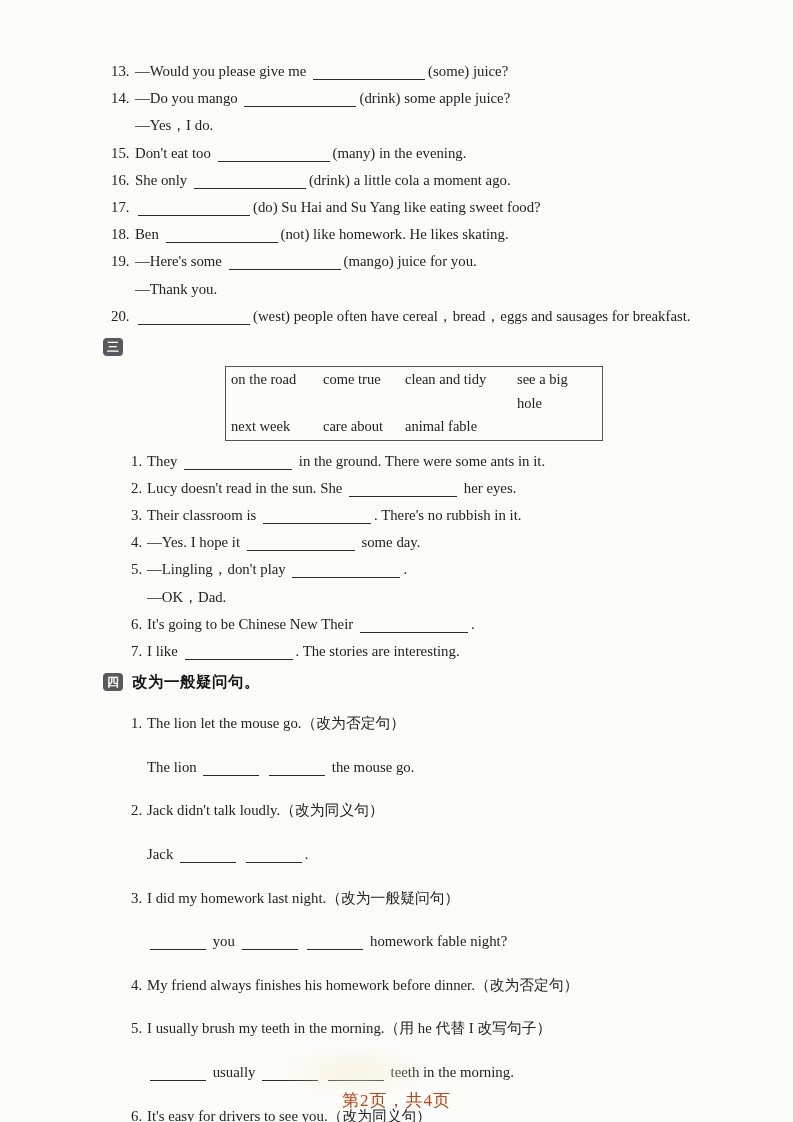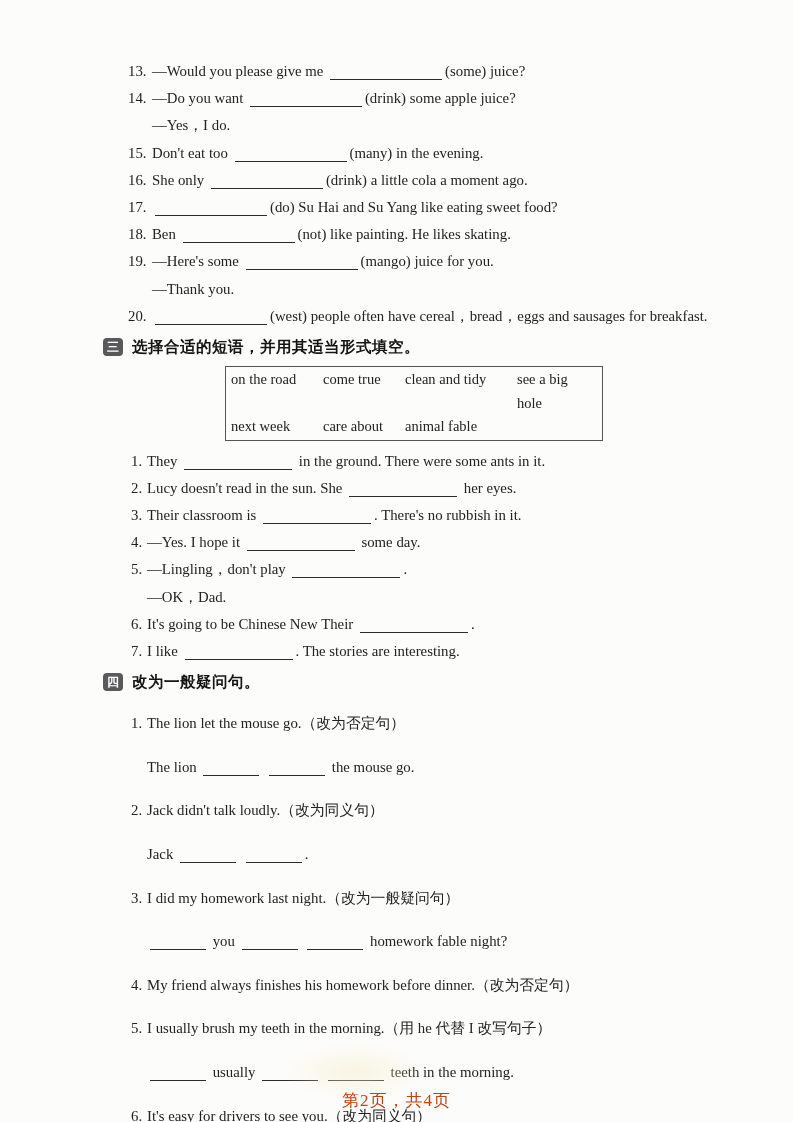--- a/index.html
+++ b/index.html
@@ -7,21 +7,21 @@
     position:relative;
     width:793px;height:1122px;
     margin:0 auto;
     background:#fcfcfb;
     font-family:"Liberation Serif","DejaVu Serif",serif;
     color:#222;
     font-size:14.8px;
     overflow:hidden;
   }
   .content{position:absolute;left:103px;top:58px;width:608px;}
-  .qlist{margin-left:25px;}
+  .qlist{margin-left:8px;}
   .qlist.narrow{margin-left:28px;}
   .q{position:relative;padding-left:24px;}
   .qlist.narrow .q{padding-left:16px;}
   .q .num{position:absolute;left:0;top:0;line-height:27.2px;}
   .line{line-height:27.2px;white-space:nowrap;}
   .part4 .line{line-height:27.6px;margin-top:16px;}
   .part4 .q .num{line-height:27.6px;}
   .blank{
     display:inline-block;
     height:1em;
@@ -71,53 +71,52 @@
 <div class="page">
   <div class="content">
 
     <div id="part2-list" class="qlist part2">
         <div class="q">
           <span class="num">13.</span>
           <div class="line"><span class="txt">—Would you please give me </span><span class="blank" style="width: 112px;"></span><span class="txt">(some) juice?</span></div>
         </div>
         <div class="q">
           <span class="num">14.</span>
-          <div class="line"><span class="txt">—Do you want </span><span class="blank" style="width: 112px;"></span><span class="txt">(drink) some apple juice?</span></div>
+          <div class="line"><span class="txt">—Do you mango </span><span class="blank" style="width: 112px;"></span><span class="txt">(drink) some apple juice?</span></div>
           <div class="line"><span class="txt">—Yes，I do.</span></div>
         </div>
         <div class="q">
           <span class="num">15.</span>
           <div class="line"><span class="txt">Don't eat too </span><span class="blank" style="width: 112px;"></span><span class="txt">(many) in the evening.</span></div>
         </div>
         <div class="q">
           <span class="num">16.</span>
           <div class="line"><span class="txt">She only </span><span class="blank" style="width: 112px;"></span><span class="txt">(drink) a little cola a moment ago.</span></div>
         </div>
         <div class="q">
           <span class="num">17.</span>
           <div class="line"><span class="blank" style="width: 112px;"></span><span class="txt">(do) Su Hai and Su Yang like eating sweet food?</span></div>
         </div>
         <div class="q">
           <span class="num">18.</span>
-          <div class="line"><span class="txt">Ben </span><span class="blank" style="width: 112px;"></span><span class="txt">(not) like painting. He likes skating.</span></div>
+          <div class="line"><span class="txt">Ben </span><span class="blank" style="width: 112px;"></span><span class="txt">(not) like homework. He likes skating.</span></div>
         </div>
         <div class="q">
           <span class="num">19.</span>
           <div class="line"><span class="txt">—Here's some </span><span class="blank" style="width: 112px;"></span><span class="txt">(mango) juice for you.</span></div>
           <div class="line"><span class="txt">—Thank you.</span></div>
         </div>
         <div class="q">
           <span class="num">20.</span>
           <div class="line"><span class="blank" style="width: 112px;"></span><span class="txt">(west) people often have cereal，bread，eggs and sausages for breakfast.</span></div>
         </div>
       </div>
 
     <div class="sec-header">
       <span class="badge">三</span>
-      <span class="sec-title">选择合适的短语，并用其适当形式填空。</span>
     </div>
 
     <div id="phrase-box" class="phrase-box">
         <span class="phrase">on the road</span>
         <span class="phrase">come true</span>
         <span class="phrase">clean and tidy</span>
         <span class="phrase">see a big hole</span>
         <span class="phrase">next week</span>
         <span class="phrase">care about</span>
         <span class="phrase">animal fable</span>

